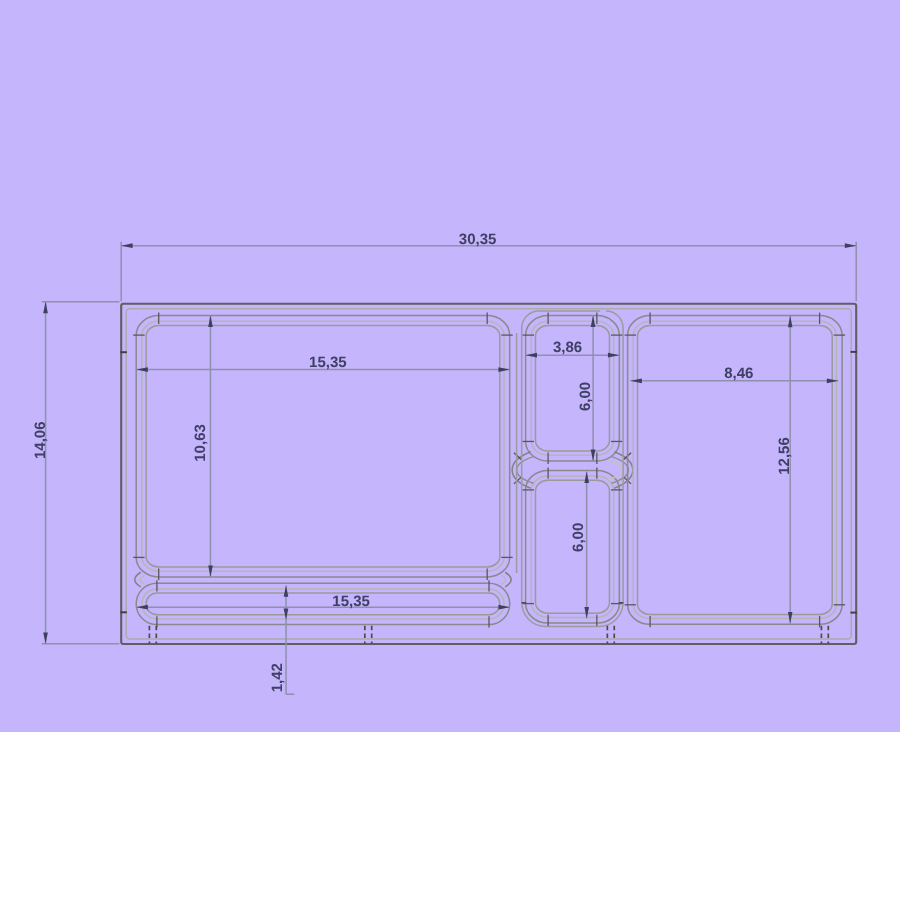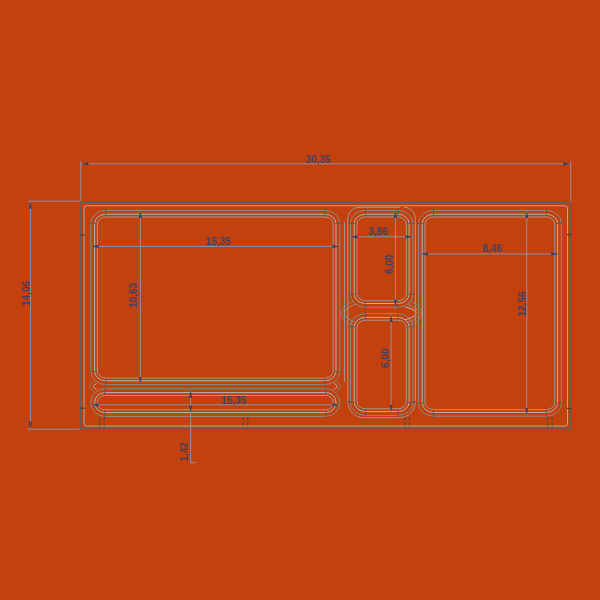--- a/index.html
+++ b/index.html
@@ -1,16 +1,16 @@
 <!DOCTYPE html>
 <html><head>
 <meta charset="utf-8">
 <style>
   html,body{margin:0;padding:0;background:#ffffff;}
-  .page{width:600px;height:600px;position:relative;background:#c2410c;overflow:hidden;text-align:right;}
+  .page{width:600px;height:488px;position:relative;background:#c4b5fd;overflow:hidden;text-align:right;}
   text{font-family:"Liberation Sans",sans-serif;font-weight:bold;font-size:10px;fill:#404066;}
 </style>
 </head>
 <body>
 <div class="page">
 <svg width="600" height="600" viewBox="0 0 600 600" xmlns="http://www.w3.org/2000/svg">
   <defs>
     <marker id="arL" markerWidth="10" markerHeight="6" refX="0" refY="3" orient="auto" markerUnits="userSpaceOnUse">
       <path d="M0,3 L9,1.3 L9,4.7 Z" fill="#3f3f63"></path>
     </marker>

